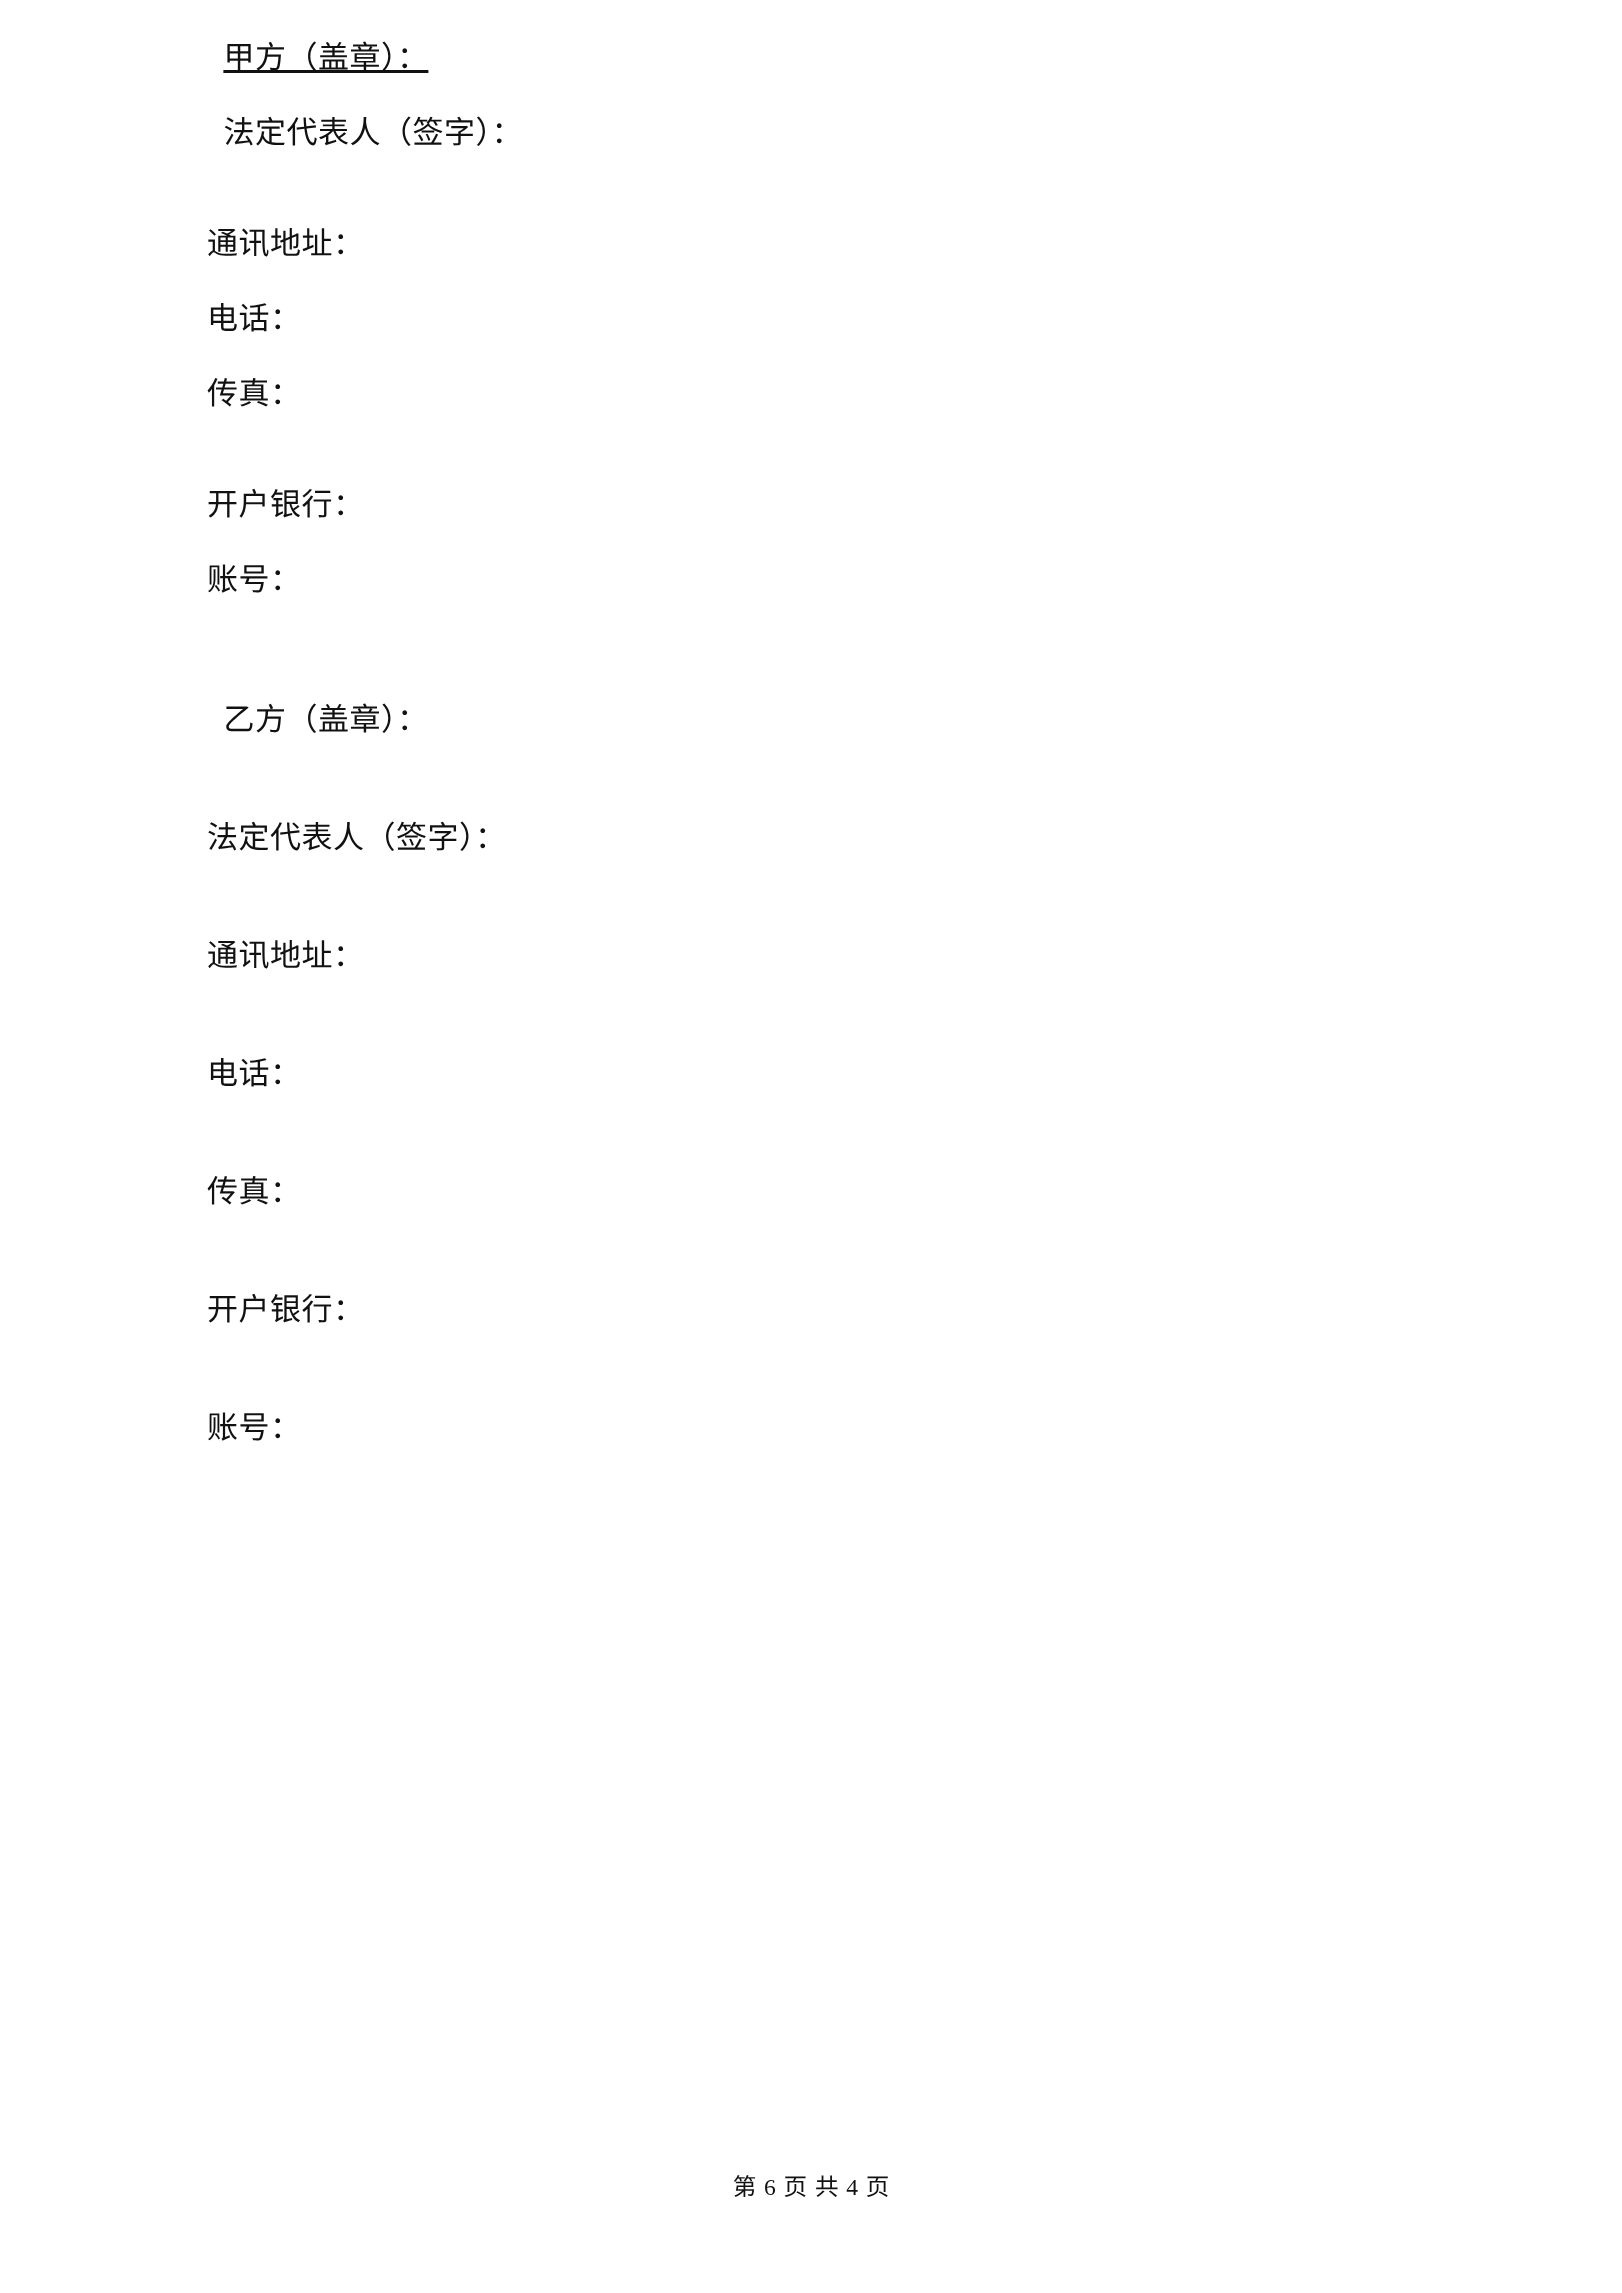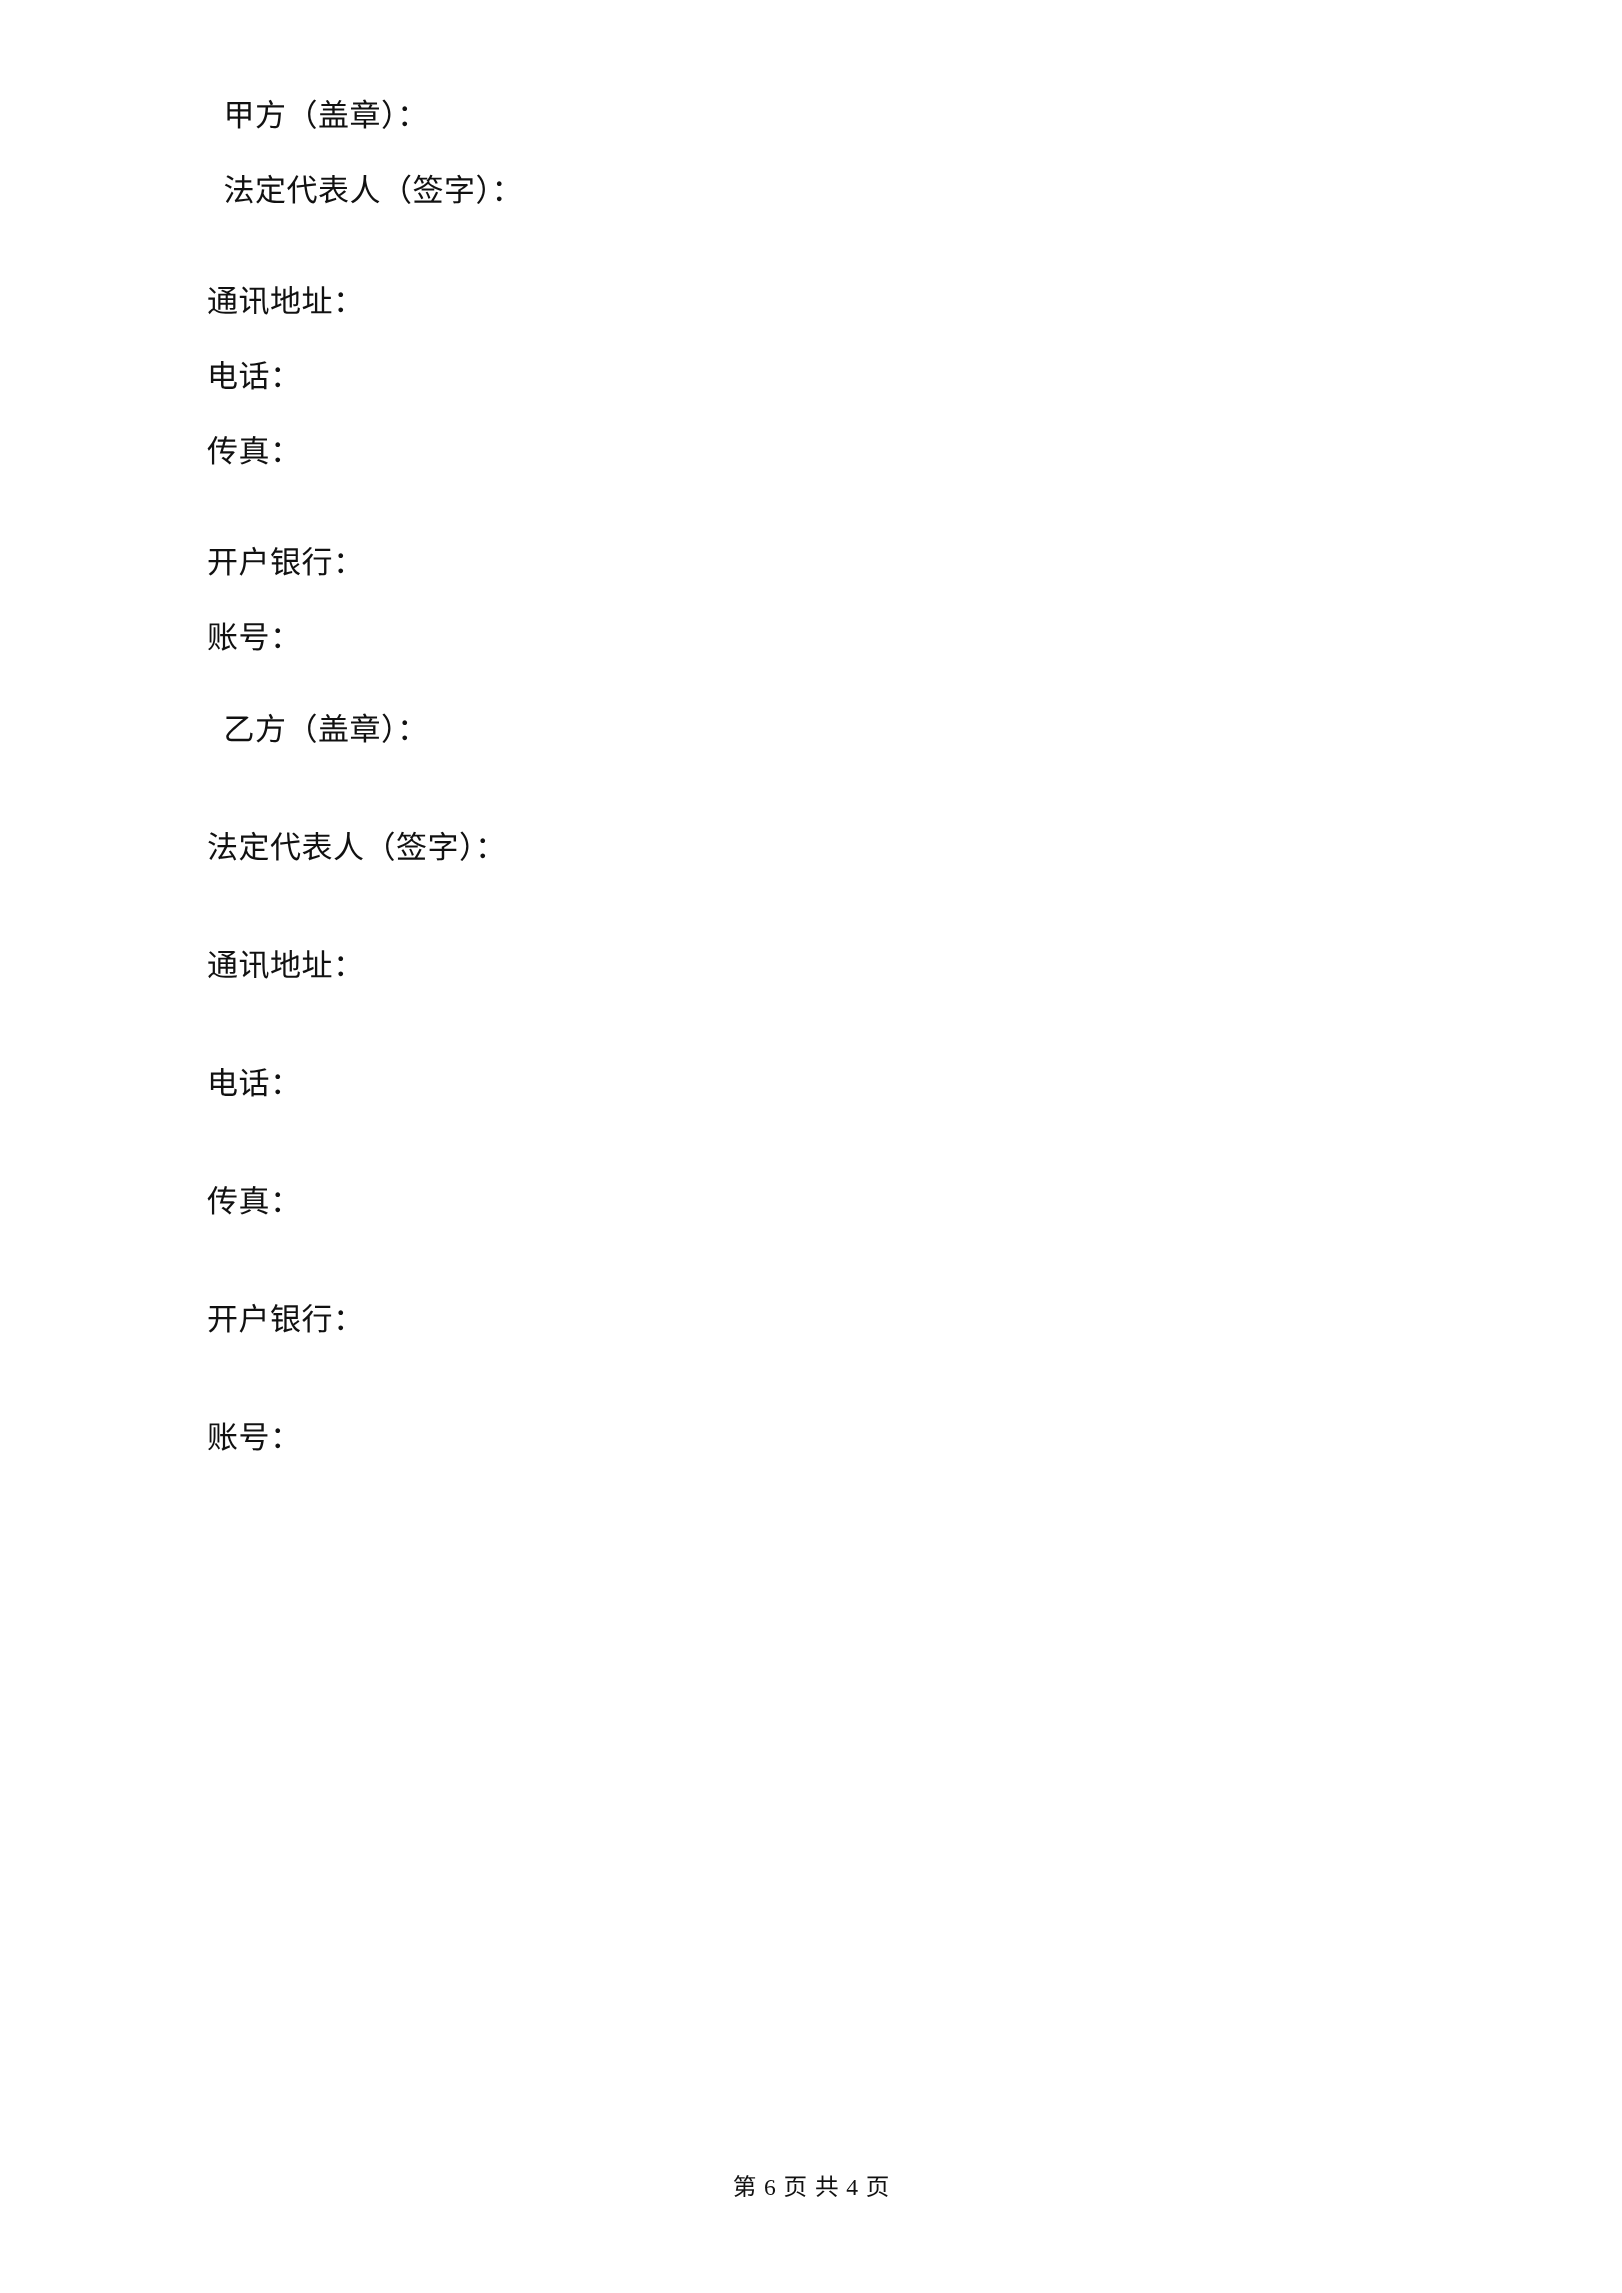--- a/index.html
+++ b/index.html
@@ -31,25 +31,25 @@
     font-size: 31px;
     line-height: 1.0;
     letter-spacing: 0.5px;
     white-space: pre;
     color: #111;
   }
   .indent-1 {
     padding-left: 16.4px;
   }
   
-  .gap-top-110 { margin-top: 100px; }
+  .gap-top-110 { margin-top: 42px; text-decoration: underline; }
   .gap-top-48  { margin-top: 44px; }
   .gap-top-88  { margin-top: 80px; }
   .gap-top-96  { margin-top: 87px; }
-  .gap-top-142 { margin-top: 61px; }
+  .gap-top-142 { margin-top: 109px; }
 
   .date-line {
     margin-top: 95px;
     font-size: 31px;
     text-align: right;
     padding-right: 162px;
     white-space: pre;
     letter-spacing: 0.9px;
   }
   .footer {

